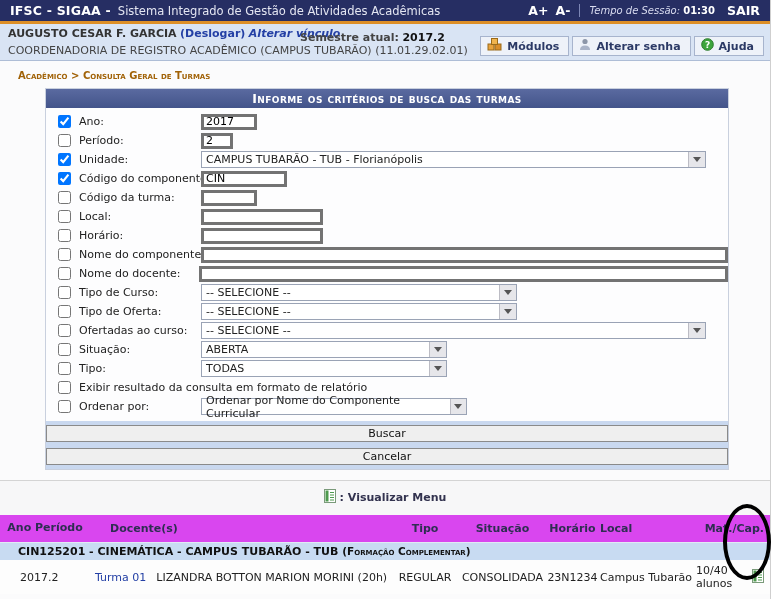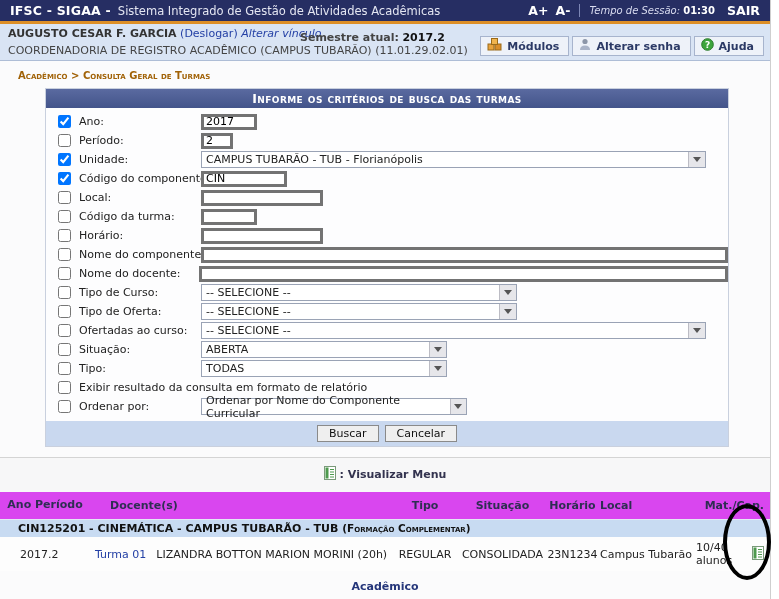--- a/index.html
+++ b/index.html
@@ -15,21 +15,21 @@
   .tb-div { width:1px; height:13px; background:#7d86b5; margin:0 9px; }
   .session { font-style:italic; font-size:10px; color:#d9dcf0; }
   .session b { color:#fff; font-style:normal; }
   .sair { font-weight:bold; font-size:12.5px; margin-left:12px; cursor:pointer; }
   .orange-line { height:3px; background:#dd8f27; }
 
   
   .userbar { position:relative; background:#d9e4f4; border-bottom:1px solid #aebdd6; height:37px; padding:3px 8px; }
   .uline1 { white-space:nowrap; }
   .uname { font-weight:bold; color:#333; }
-  .ulink { color:#2440a5; font-weight:normal; text-decoration:none; cursor:pointer;margin-top:30px; }
+  .ulink { color:#2440a5; font-weight:bold; text-decoration:none; cursor:pointer;margin-top:30px; }
   .ulink.it { font-style:italic; }
   .uline2 { margin-top:4px; color:#444; }
   .semester { position:absolute; left:300px; top:7px; color:#333; }
   .semester .lab { font-weight:bold; color:#444; }
   .semester .val { font-weight:bold; color:#111; }
   .hbtns { position:absolute; right:6px; top:12px; display:flex; gap:3px; }
   .hbtn { display:flex; align-items:center; gap:5px; background:#eef2f9; border:1px solid #a7b4cd; padding:2px 9px 2px 6px; font-weight:bold; color:#2c3a66; cursor:pointer; height:20px; }
 
   
   .crumb { padding:9px 0 7px 18px; font-weight:bold; font-variant:small-caps; font-size:10px; color:#a16207; background:#fbfbfc; }
@@ -40,21 +40,21 @@
   .frows { padding:4px 0 2px 0; }
   .frow { display:flex; align-items:center; height:19px; padding-left:12px; }
   .cb { width:13px; height:13px; margin-right:8px; }
   .flabel { width:122px; color:#222; white-space:nowrap; }
   .flabel.wide { width:auto; }
   .ctrl { height:16px; border:3px solid #737373; font-size:11px; padding:0 2px; background:#fff; font-family:inherit; }
   .fsel { height:17px; border:1px solid #9aa3b5; background:#fff; display:flex; align-items:center; justify-content:space-between; padding-left:4px; color:#222; cursor:pointer; }
   .arrowbox { width:17px; height:15px; background:#e6e6ea; border-left:1px solid #bcbcc4; display:flex; align-items:center; justify-content:center; }
   .tri { width:0; height:0; border-left:4px solid transparent; border-right:4px solid transparent; border-top:5px solid #555; }
   .w30{width:32px}.w55{width:56px}.w85{width:86px}.w120{width:122px}.w245{width:246px}.w265{width:266px}.w315{width:316px}.w505{width:505px}.w540{width:540px}
-  .form-footer { background:#c9d8ef; display:flex; justify-content:center; gap:6px; padding:4px 0; margin-top:3px; }
+  .form-footer { background:#c9d8ef; display:flex; justify-content:center; gap:6px; padding:4px 0; margin-top:3px;flex-direction:column; }
   .btn { background:#efefef; border:1px solid #8a8a8a; padding:1px 11px; font-size:11px; color:#111; font-family:inherit; cursor:pointer; }
 
   .sep { border:none; border-top:1px solid #d4d4d4; margin:10px 0 0 0; }
 
   
   .legend { display:flex; justify-content:center; align-items:center; gap:4px; padding:8px 0 9px 0; font-weight:bold; color:#33334f; background:#f7f7f8; }
 
   
   .tbl-header { background:linear-gradient(#5a6aa0,#43548a); color:#fff; font-weight:bold; font-variant:small-caps; text-align:center; font-size:12px; padding:1px 0; letter-spacing:.4px; border-top:1px solid #36426e; }
   .cols { display:flex; align-items:center; background:#d946ef; color:#2e2e52; font-weight:bold; min-height:27px; }
@@ -158,28 +158,28 @@
       </div>
 
       <div class="frow">
         <input type="checkbox" class="cb" checked="checked" style="">
         <label class="flabel">Código do componente:</label>
         <input type="text" class="ctrl w85" value="CIN" style="">
       </div>
 
       <div class="frow">
         <input type="checkbox" class="cb" style="">
+        <label class="flabel">Código da turma:</label>
+        <input type="text" class="ctrl w55" value="" style="">
+      </div>
+
+      <div class="frow">
+        <input type="checkbox" class="cb" style="">
         <label class="flabel">Local:</label>
         <input type="text" class="ctrl w120" value="" style="">
-      </div>
-
-      <div class="frow">
-        <input type="checkbox" class="cb" style="">
-        <label class="flabel">Código da turma:</label>
-        <input type="text" class="ctrl w55" value="" style="">
       </div>
 
       <div class="frow">
         <input type="checkbox" class="cb" style="">
         <label class="flabel">Horário:</label>
         <input type="text" class="ctrl w120" value="" style="">
       </div>
 
       <div class="frow">
         <input type="checkbox" class="cb" style="">

